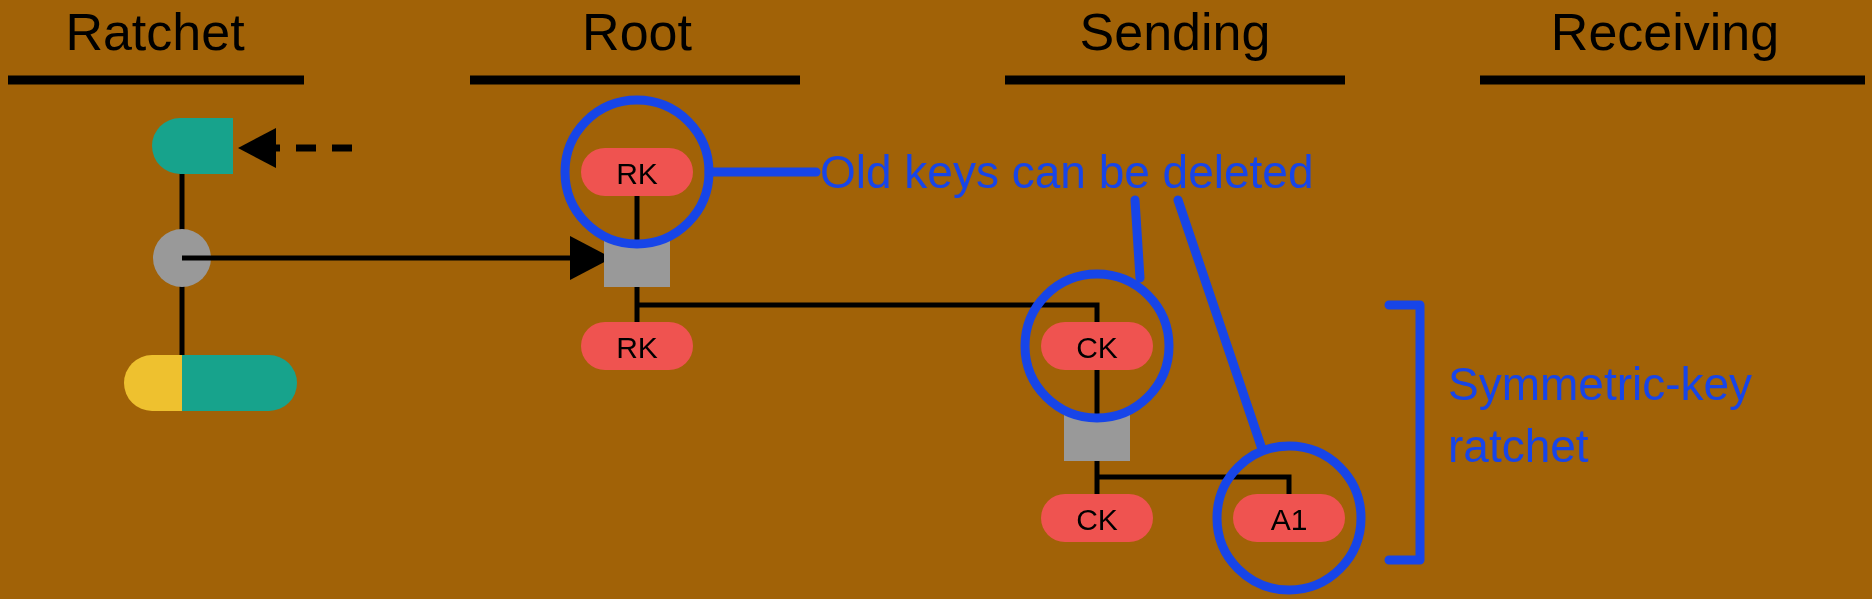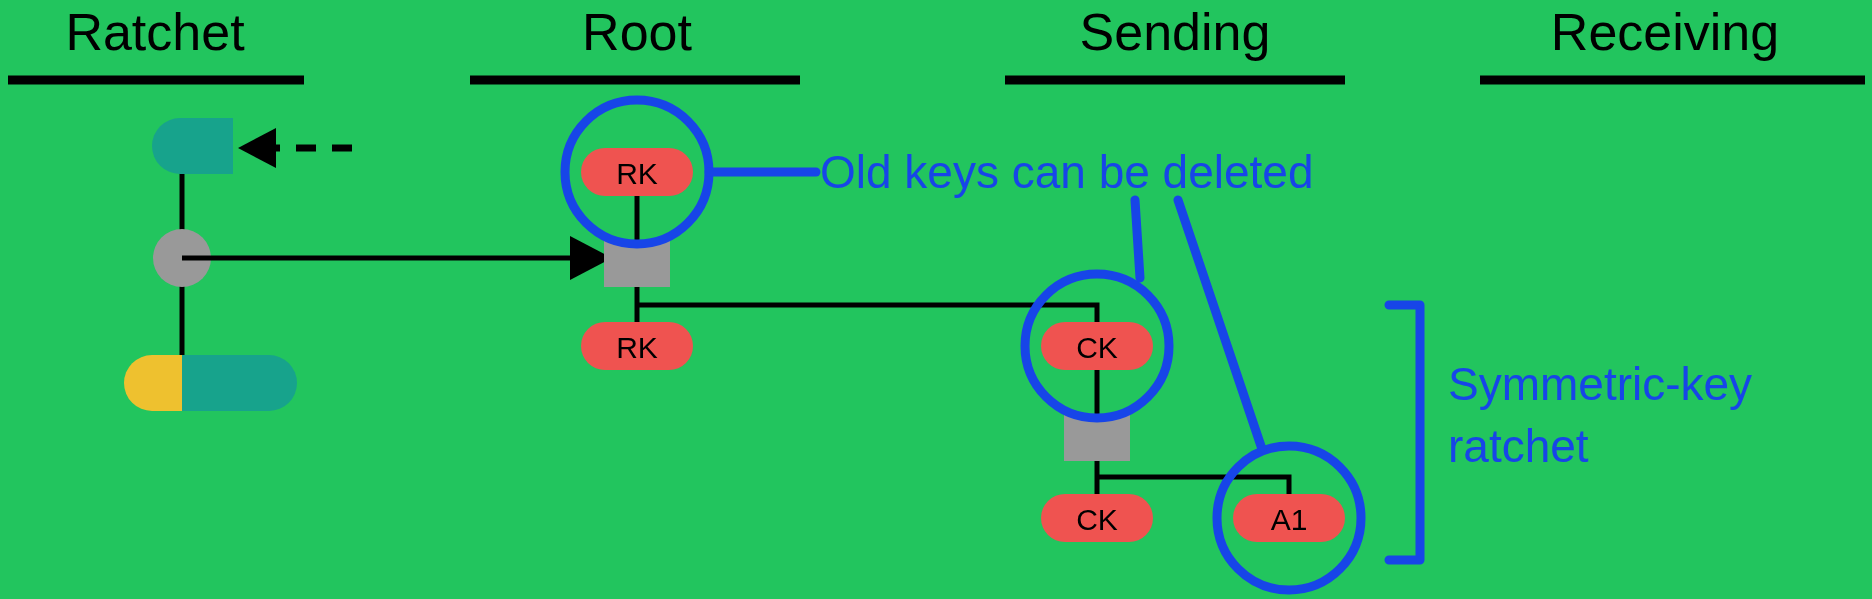--- a/index.html
+++ b/index.html
@@ -10,21 +10,21 @@
   body {
     width: 1872px;
     height: 599px;
     font-family: "Liberation Sans", sans-serif;
     overflow: hidden;
   }
   #diagram-root {
     position: relative;
     width: 1872px;
     height: 599px;
-    background: #22c55e;
+    background: #a16207;
   }
   svg#scene {
     position: absolute;
     top: 0;
     left: 0;
     width: 1872px;
     height: 599px;
     display: block;
   }
   .col-header {

